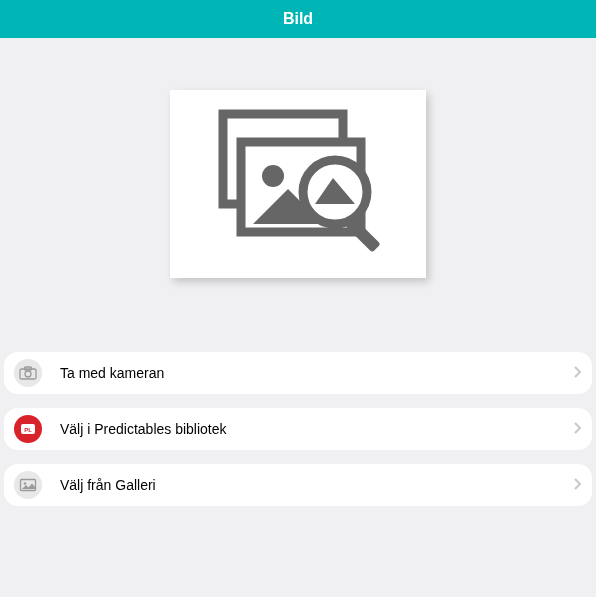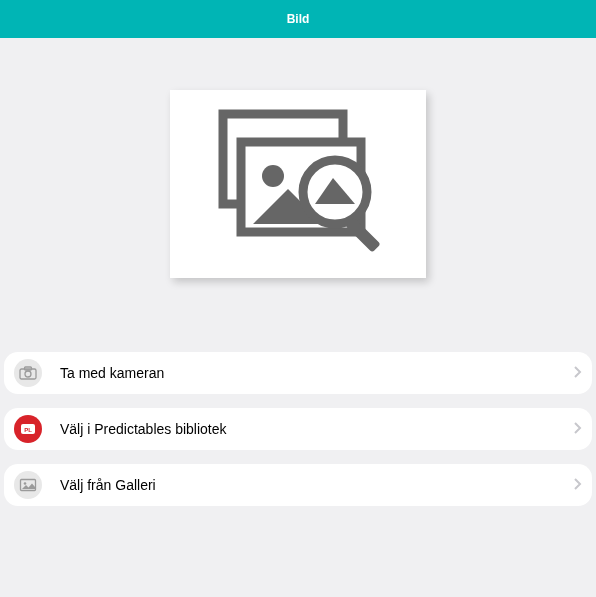--- a/index.html
+++ b/index.html
@@ -16,21 +16,21 @@
     }
     .header {
       background: #00b5b5;
       height: 38px;
       display: flex;
       align-items: center;
       justify-content: center;
     }
     .header-title {
       color: #ffffff;
-      font-size: 12px;
+      font-size: 16px;
       font-weight: 600;
     }
     .preview-area {
       display: flex;
       justify-content: center;
       padding-top: 52px;
       padding-bottom: 44px;
     }
     .preview-box {
       width: 256px;

